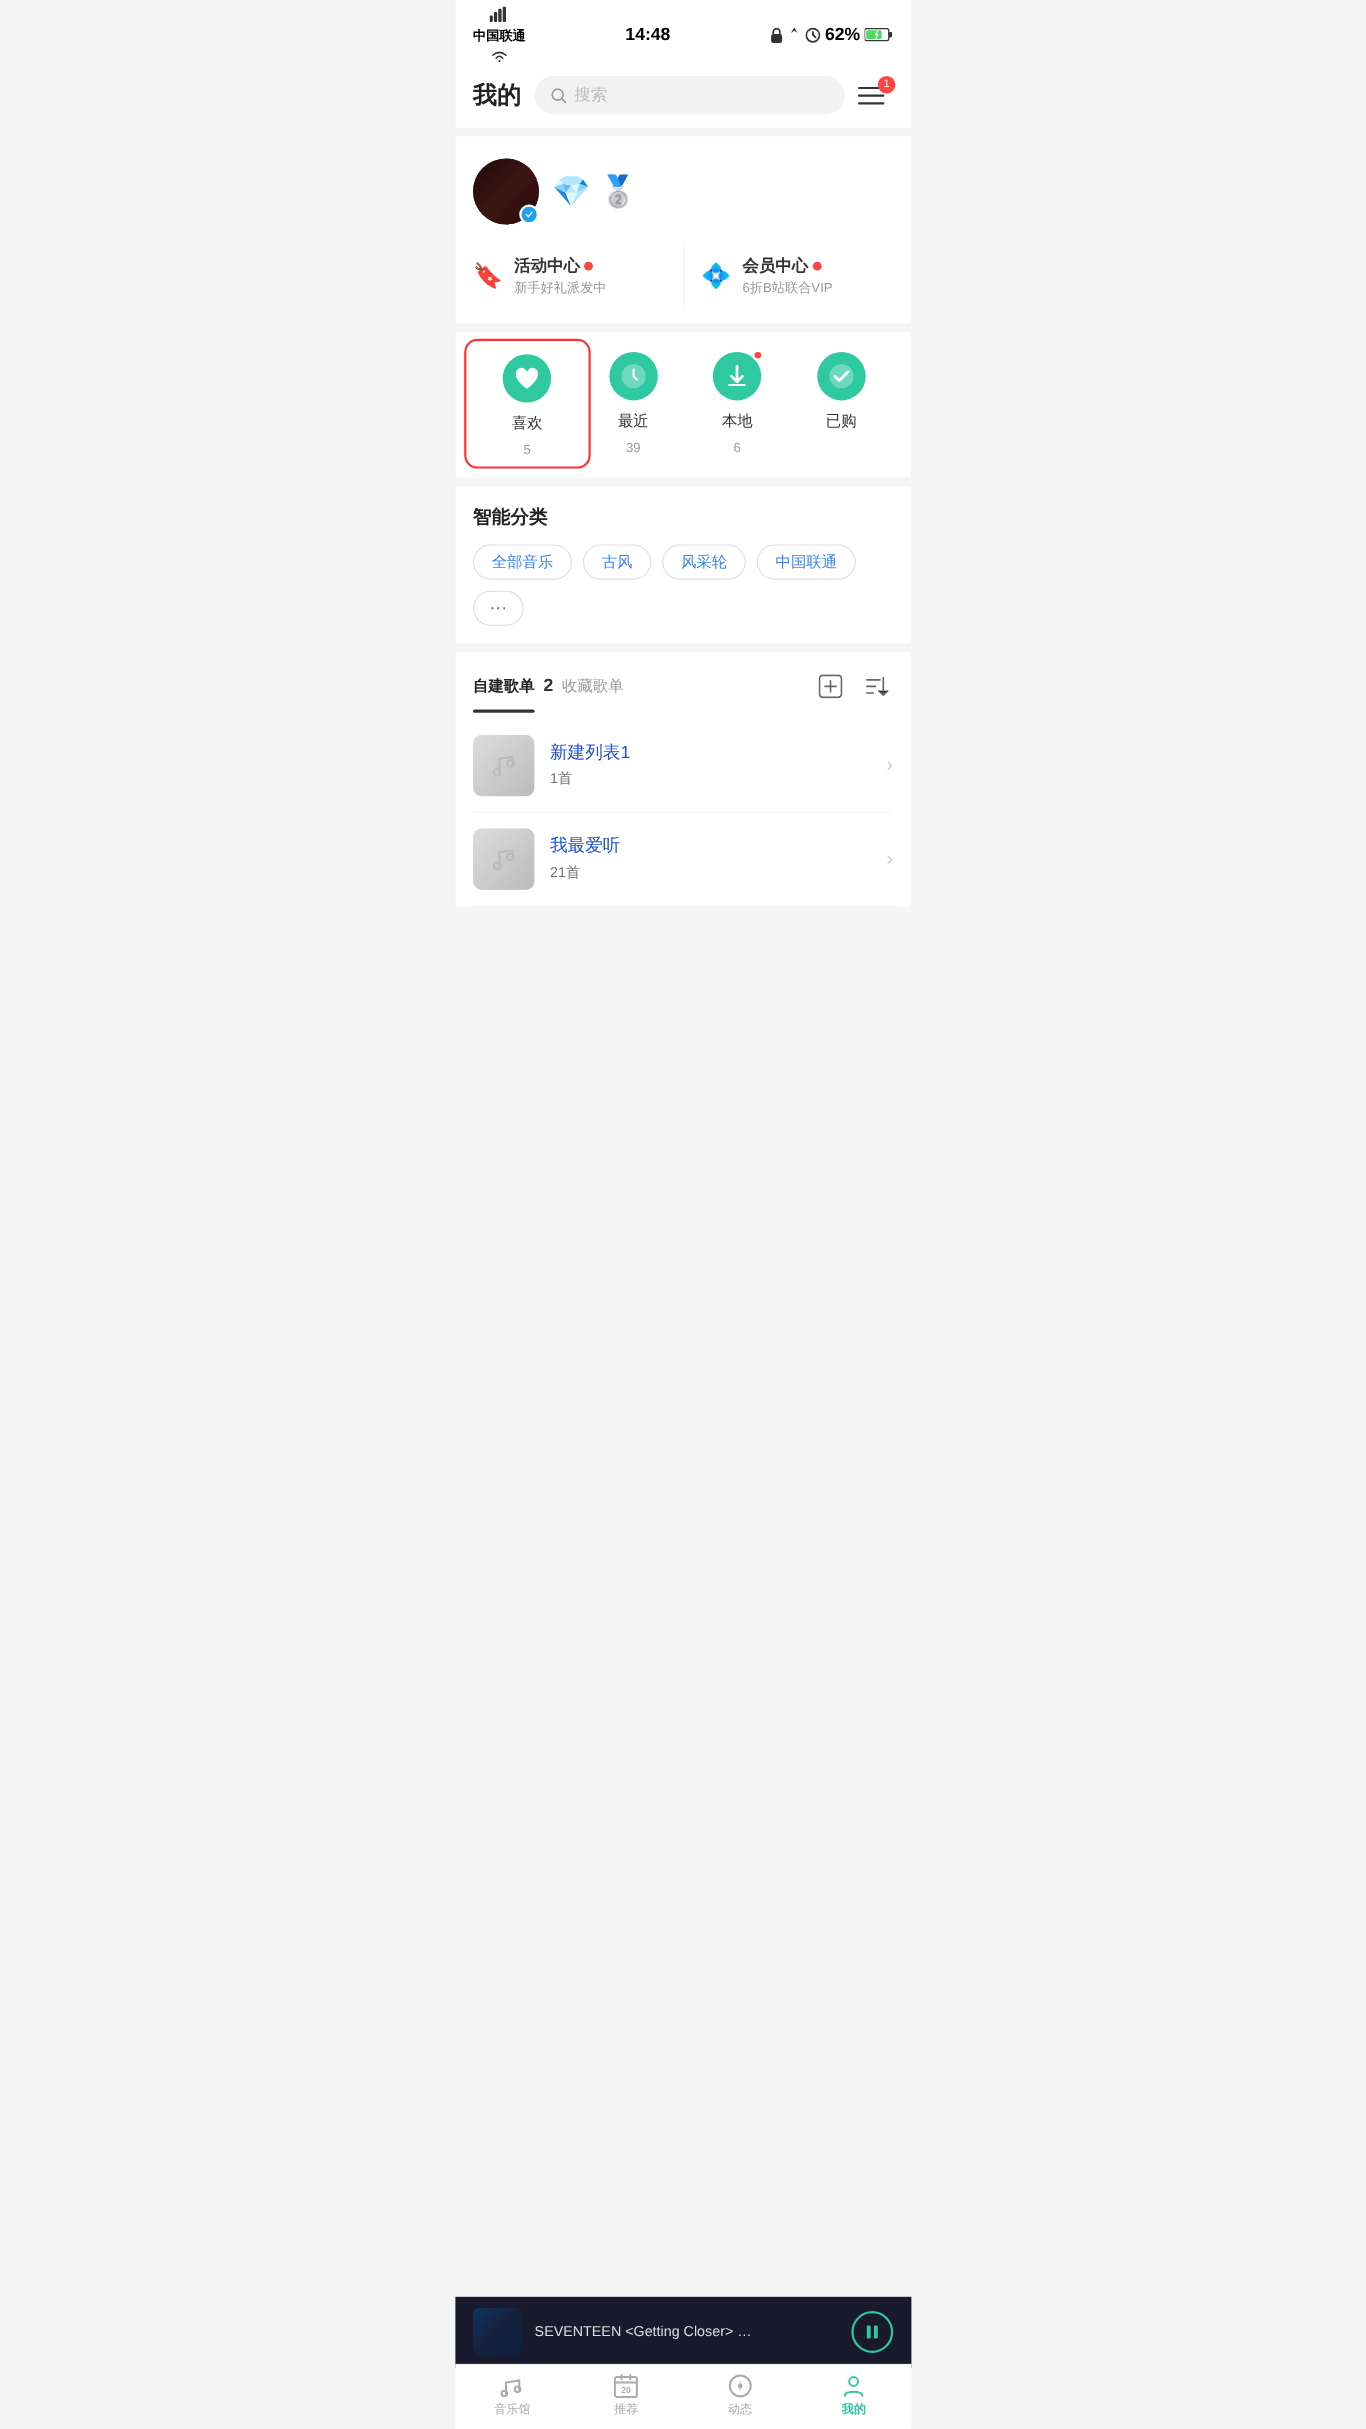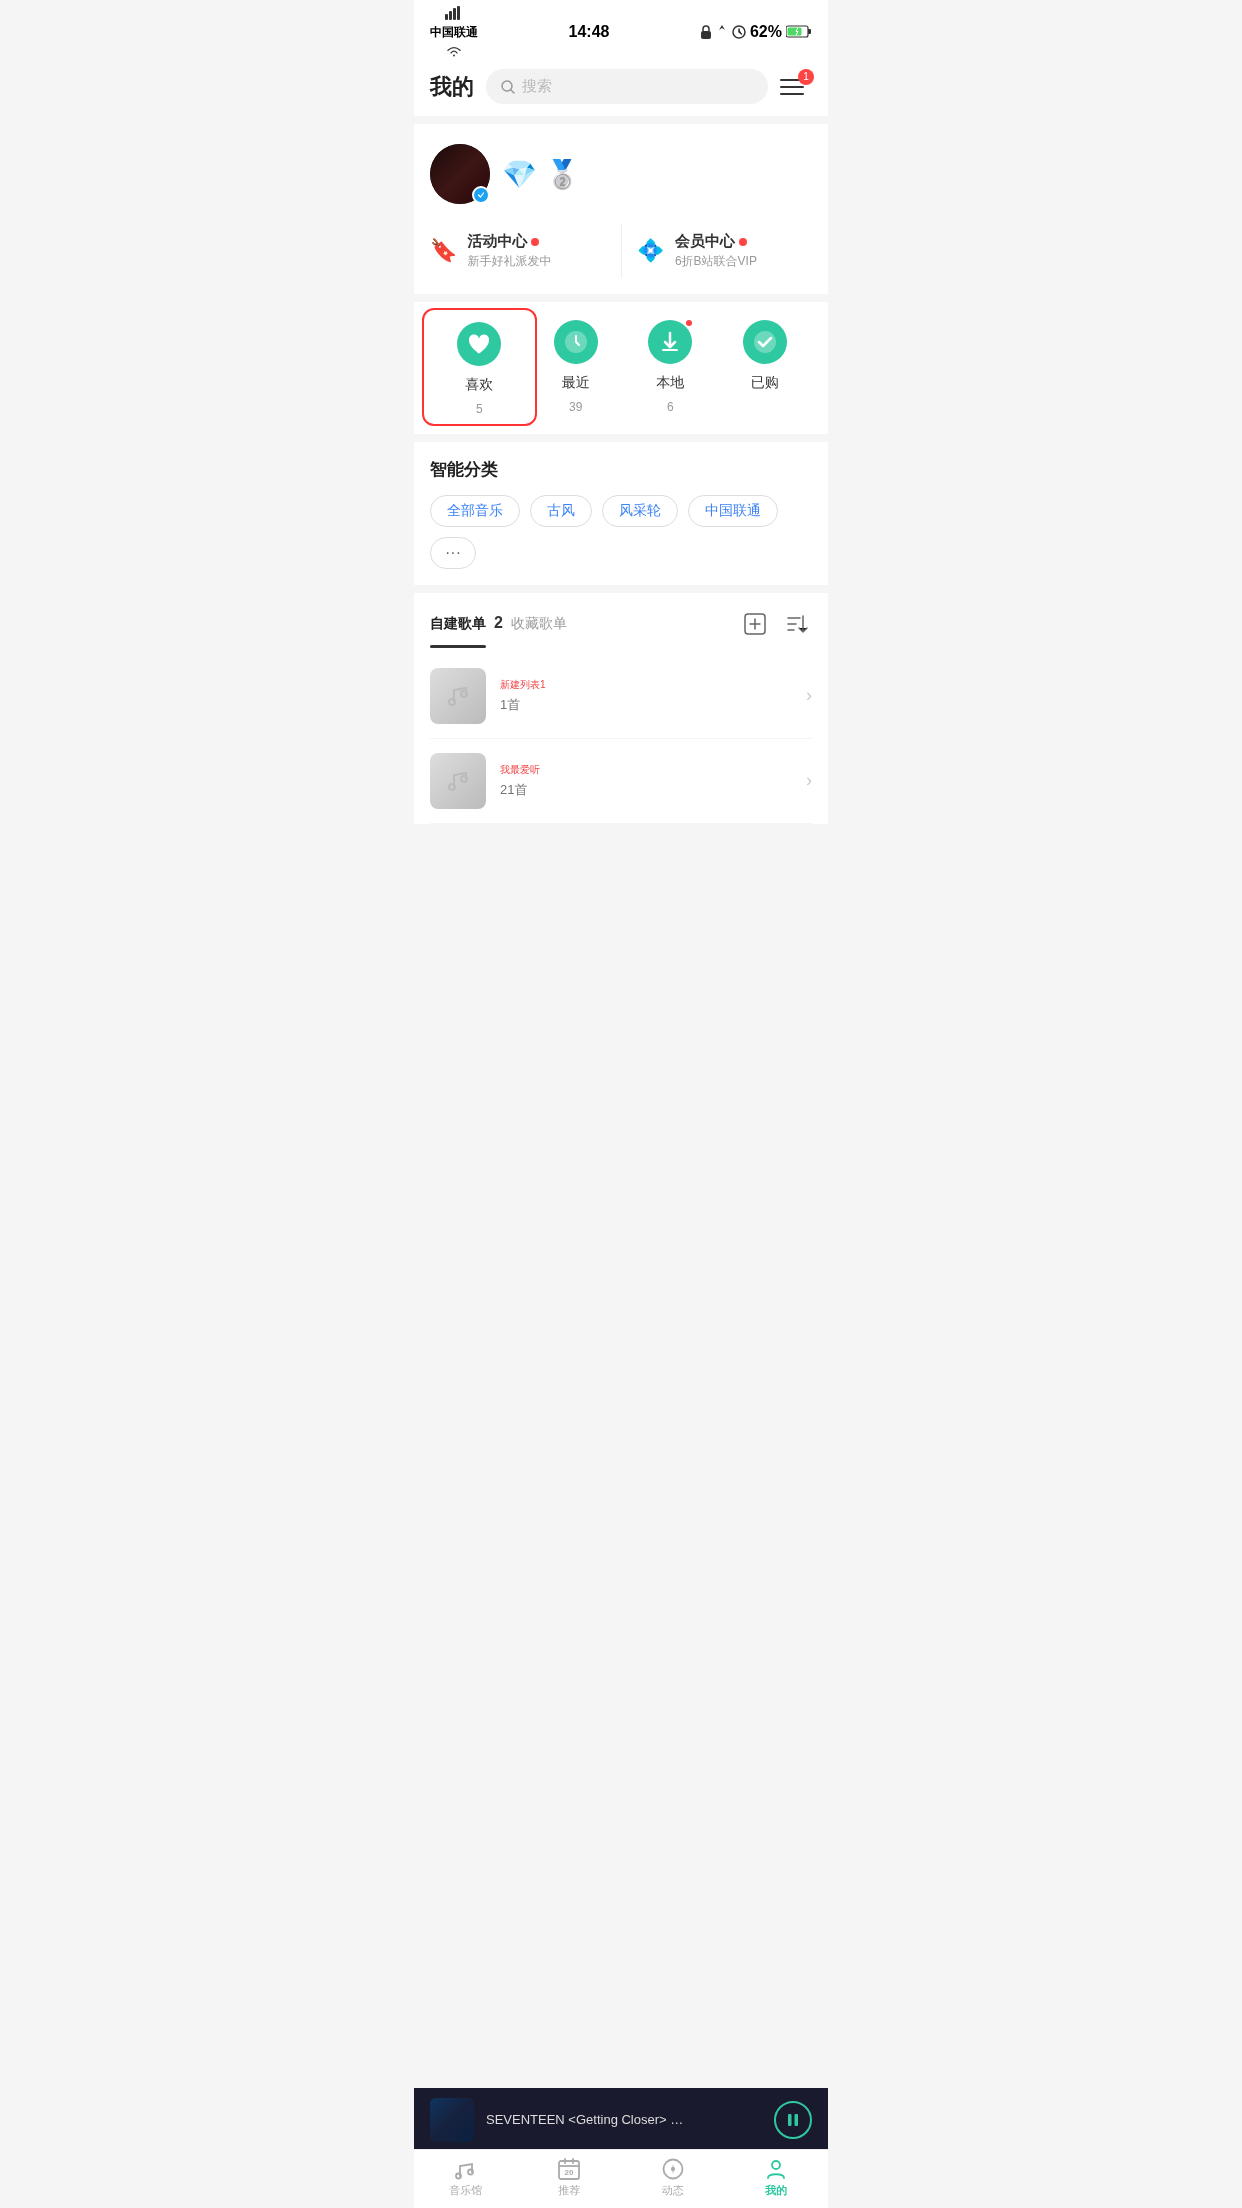--- a/index.html
+++ b/index.html
@@ -341,22 +341,22 @@
     .playlist-thumb-default {
       width: 100%;
       height: 100%;
       display: flex;
       align-items: center;
       justify-content: center;
       background: linear-gradient(135deg, #ddd 0%, #bbb 100%);
     }
     .playlist-info { flex: 1; }
     .playlist-name {
-      font-size: 10px;
-      color: #ef4444;
+      font-size: 16px;
+      color: #1d4ed8;
       font-weight: 500;
       margin-bottom: 4px;
     }
     .playlist-songs {
       font-size: 13px;
       color: #737373;
     }
     .playlist-arrow {
       color: #ccc;
       font-size: 18px;

